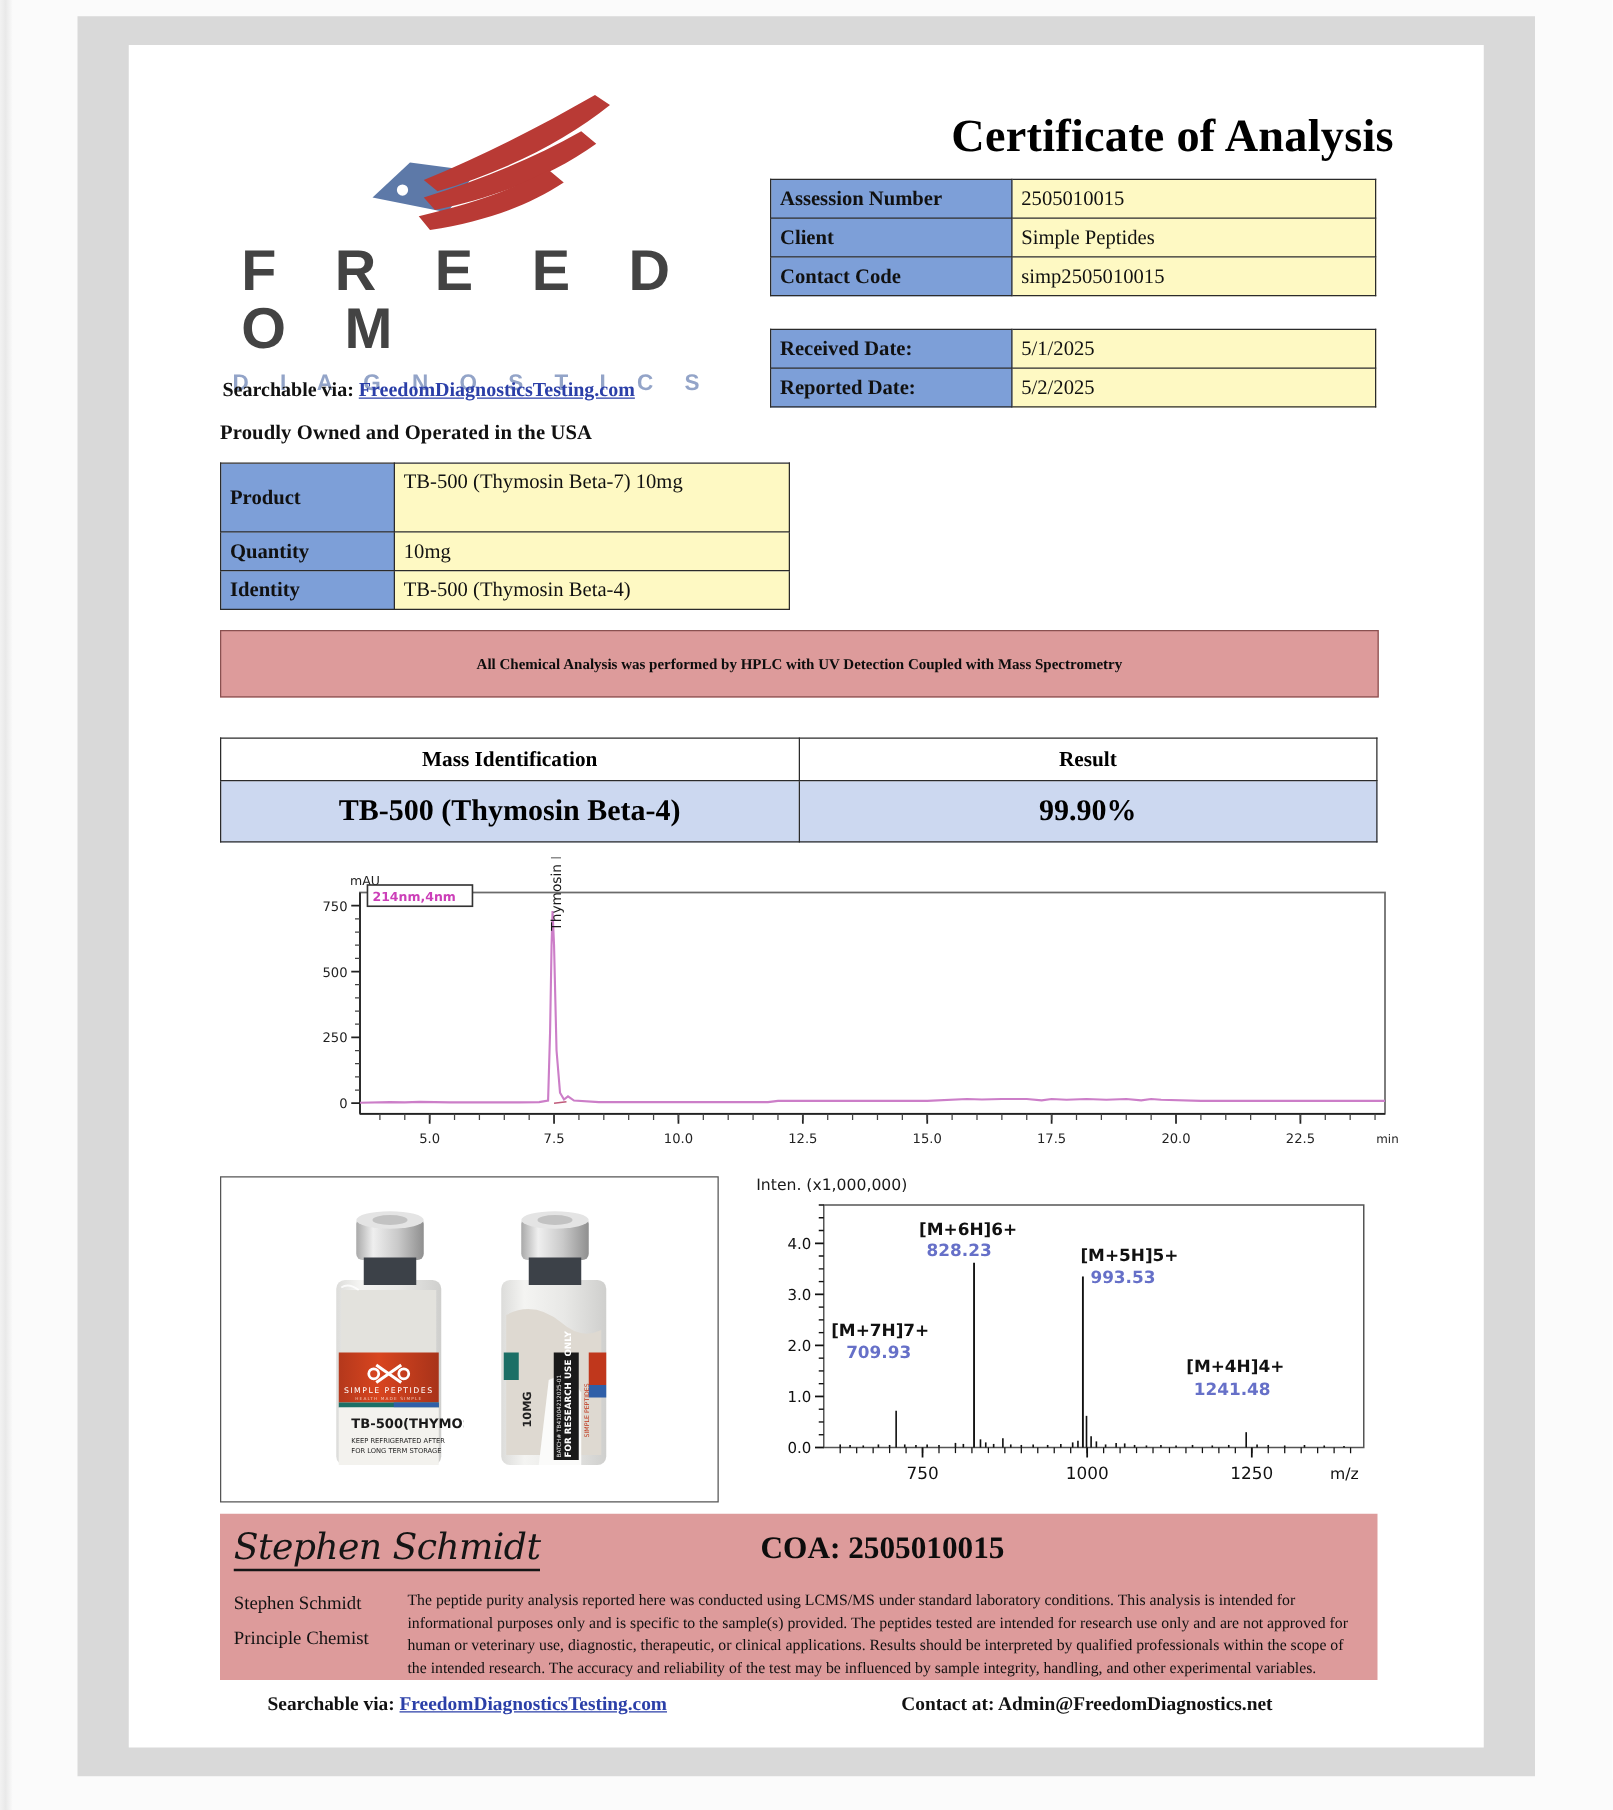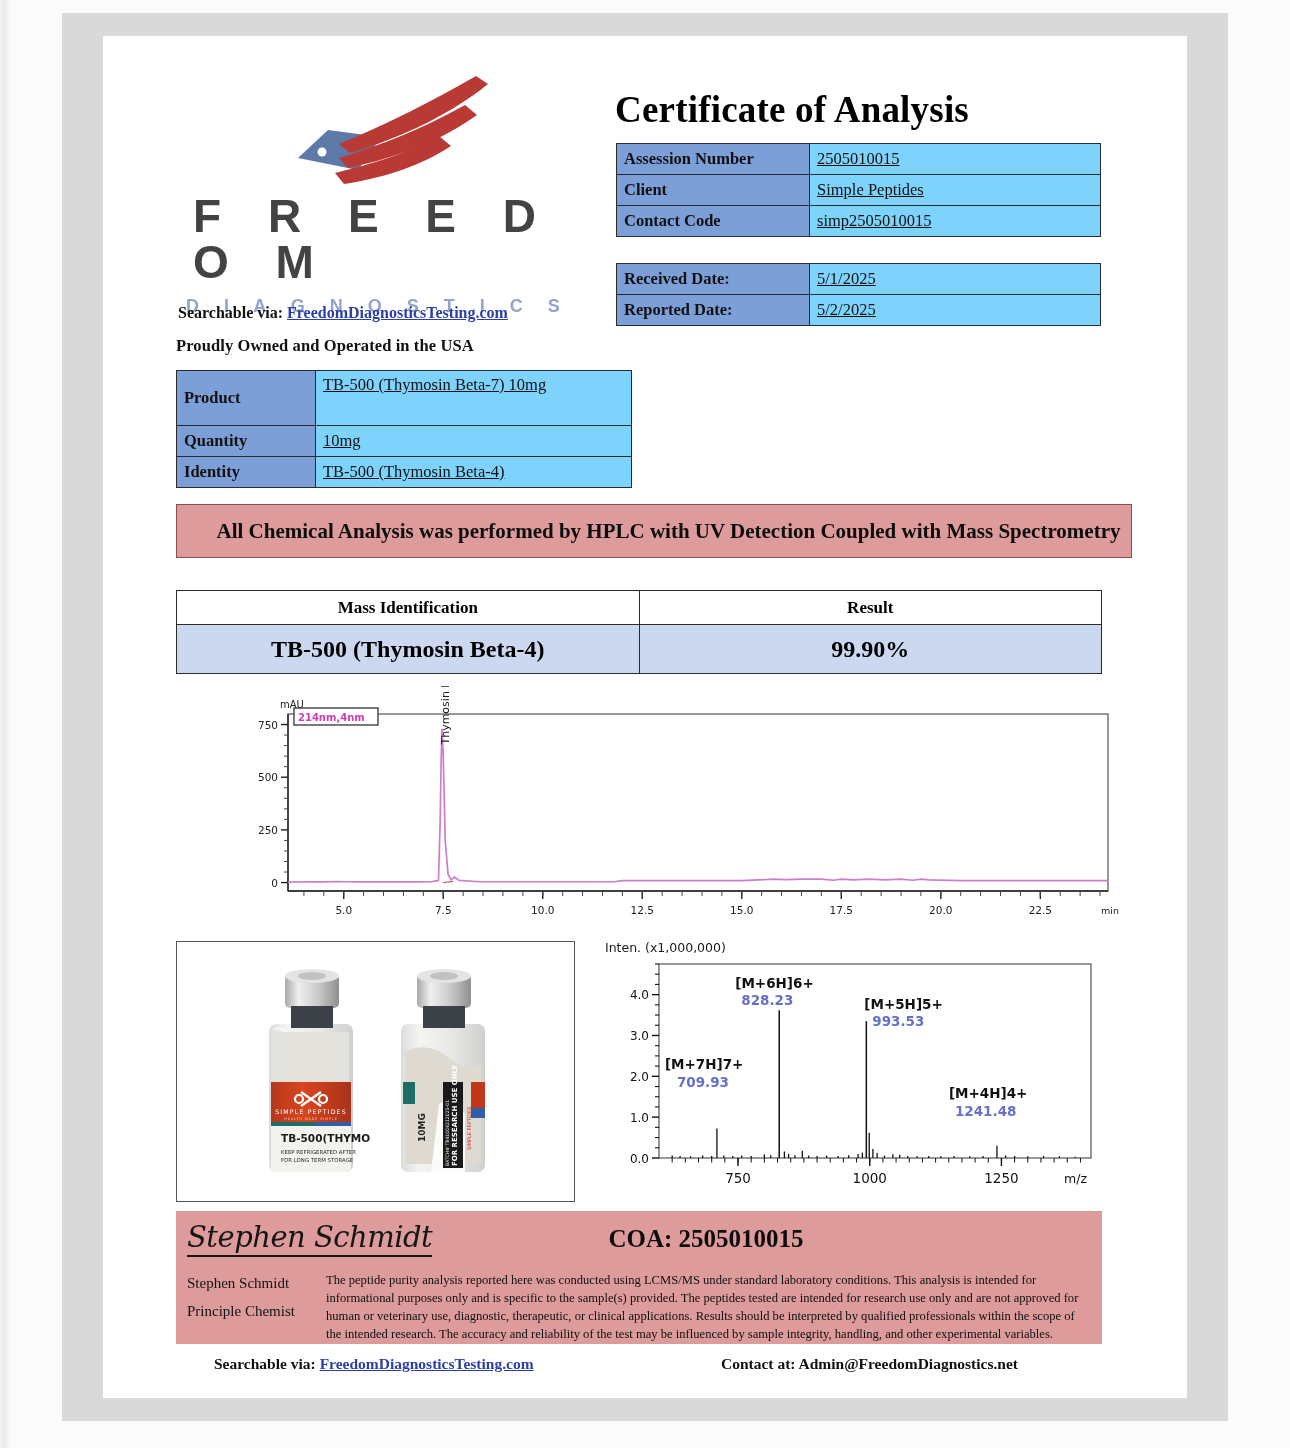--- a/index.html
+++ b/index.html
@@ -32,54 +32,54 @@
   .logo-sub{
     font-family:"Liberation Sans", sans-serif;
     font-size:18px;font-weight:700;color:#93a4c8;
     letter-spacing:10px;margin-left:10px;margin-top:11px;
   }
   .usa-line{font-size:16.5px;font-weight:700;color:#111;margin-top:19px;letter-spacing:.1px;}
   .search-line{position:absolute;left:75px;top:268px;font-size:16px;font-weight:700;color:#111;}
   .search-line a{color:#2b3fa8;text-decoration:underline;font-weight:700;}
 
   .title{
-    position:absolute;left:512px;top:52px;width:500px;text-align:left;
+    position:absolute;left:512px;top:52px;width:500px;text-align:right;
     font-size:37px;font-weight:700;color:#000;letter-spacing:.2px;
   }
 
   
   table.kv{border-collapse:collapse;table-layout:fixed;}
   table.kv td{
     border:1.6px solid #2b2b2b;
     font-size:16.5px;color:#111;
     padding:3px 7px;height:24px;vertical-align:middle;
   }
   td.k{background:#7d9fd8;font-weight:700;}
-  td.v{background:#7dd3fc;font-weight:400;text-decoration:underline;}
+  td.v{background:#fef9c3;font-weight:400;}
 
   #tbl-ident{position:absolute;left:513px;top:107px;width:485px;padding-left:24px;}
   #tbl-ident .k{width:178px;}
   #tbl-dates{position:absolute;left:513px;top:227px;width:485px;}
   #tbl-dates .k{width:178px;}
 
   #tbl-product{position:absolute;left:73px;top:334px;width:456px;}
   #tbl-product .k{width:124px;}
   #tbl-product tr.tall td{height:46px;vertical-align:top;padding-top:5px;line-height:1.12;}
   #tbl-product tr.tall td.k{vertical-align:middle;padding-top:3px;}
 
   #tbl-lot{position:absolute;left:513px;top:334px;width:485px;}
   #tbl-lot .k{width:178px;}
   #tbl-lot td{height:30px;}
 
   
   .banner{
     position:absolute;left:73px;top:468px;width:925px;height:52px;
     background:#dd9b9b;border:1.6px solid #8a5050;
     display:flex;align-items:center;justify-content:center;
-    font-size:21px;font-weight:700;color:#0d0d0d;text-align:center;padding-left:29px;
+    font-size:12px;font-weight:700;color:#0d0d0d;text-align:center;
   }
 
   
   #tbl-mass{position:absolute;left:73px;top:554px;width:926px;border-collapse:collapse;table-layout:fixed;}
   #tbl-mass td{border:1.6px solid #2b2b2b;text-align:center;color:#000;}
   #tbl-mass td.head{background:#ffffff;font-size:17px;font-weight:700;height:31px;}
   #tbl-mass td.val{background:#ccd8f0;font-size:24px;font-weight:700;height:46px;}
 
   
   .chrom{position:absolute;left:20px;top:650px;width:1010px;height:243px;}

